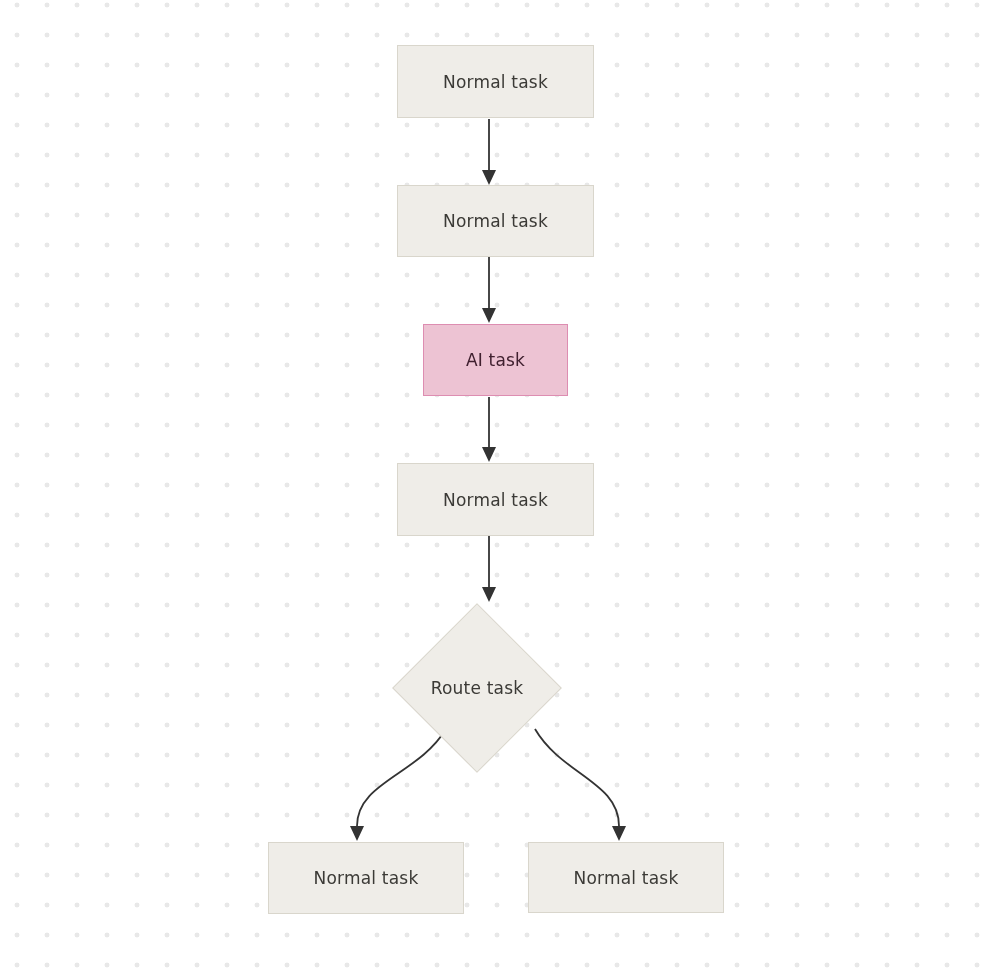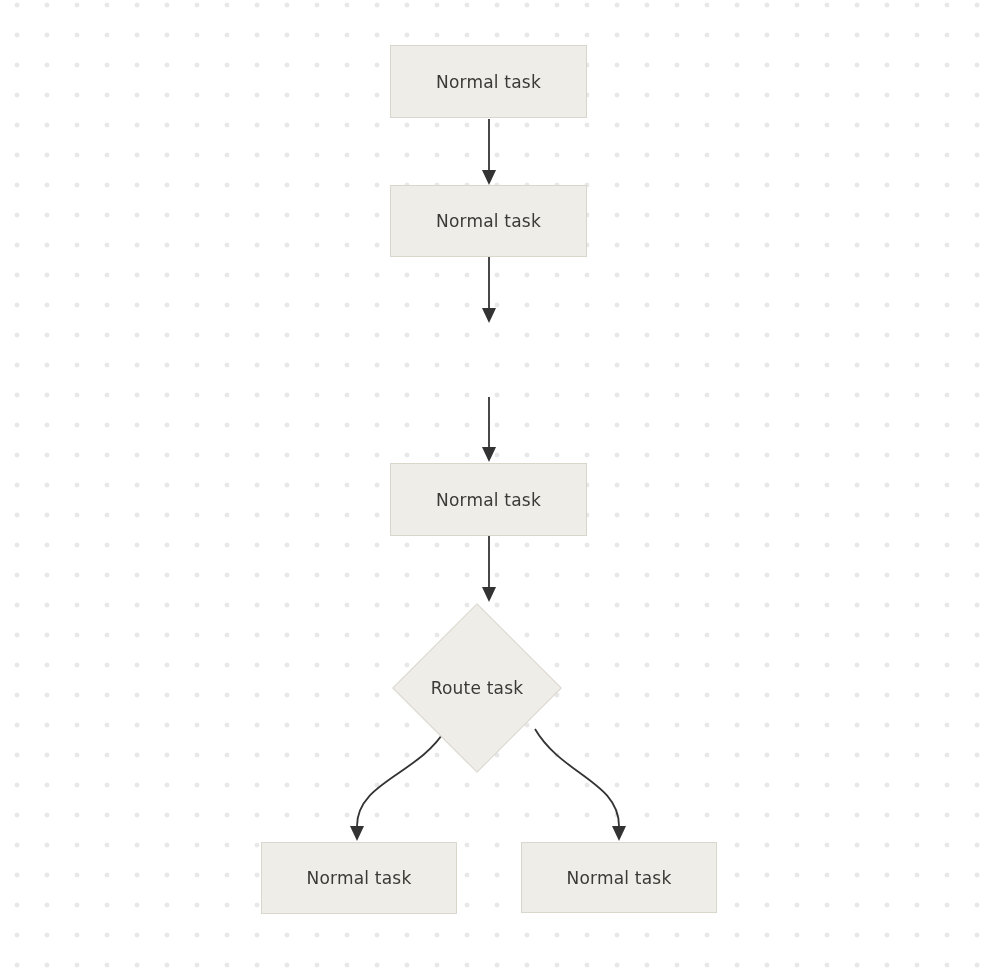--- a/index.html
+++ b/index.html
@@ -28,20 +28,21 @@
     display: flex;
     align-items: center;
     justify-content: center;
     box-sizing: border-box;
     background: var(--node_fill, #efede8);
     border: 1px solid var(--node_border, #d9d6cc);
     color: var(--node_text, #3b3a36);
     font-size: 17px;
     letter-spacing: 0.2px;
     cursor: default;
+    margin-left: 7px;
   }
   .node--ai {
     background: var(--ai_fill, #edc3d3);
     border: 1px solid var(--ai_border, #dd8db1);
     color: var(--ai_text, #40202f);
   }
   .n1 { left: 390px; top: 45px;  width: 197px; height: 73px; }
   .n2 { left: 390px; top: 185px; width: 197px; height: 72px; }
   .n3 { left: 416px; top: 324px; width: 145px; height: 72px; }
   .n4 { left: 390px; top: 463px; width: 197px; height: 73px; }
@@ -102,20 +103,23 @@
   </svg>
 
   <div class="node n1">
     <span>Normal task</span>
   </div>
 
   <div class="node n2">
     <span>Normal task</span>
   </div>
 
+  <div class="node node--ai n3">
+    <span>AI task</span>
+  </div>
 
   <div class="node n4">
     <span>Normal task</span>
   </div>
 
   <div class="diamond-wrap">
     <div class="diamond-shape"></div>
     <div class="diamond-label">Route task</div>
   </div>
 

